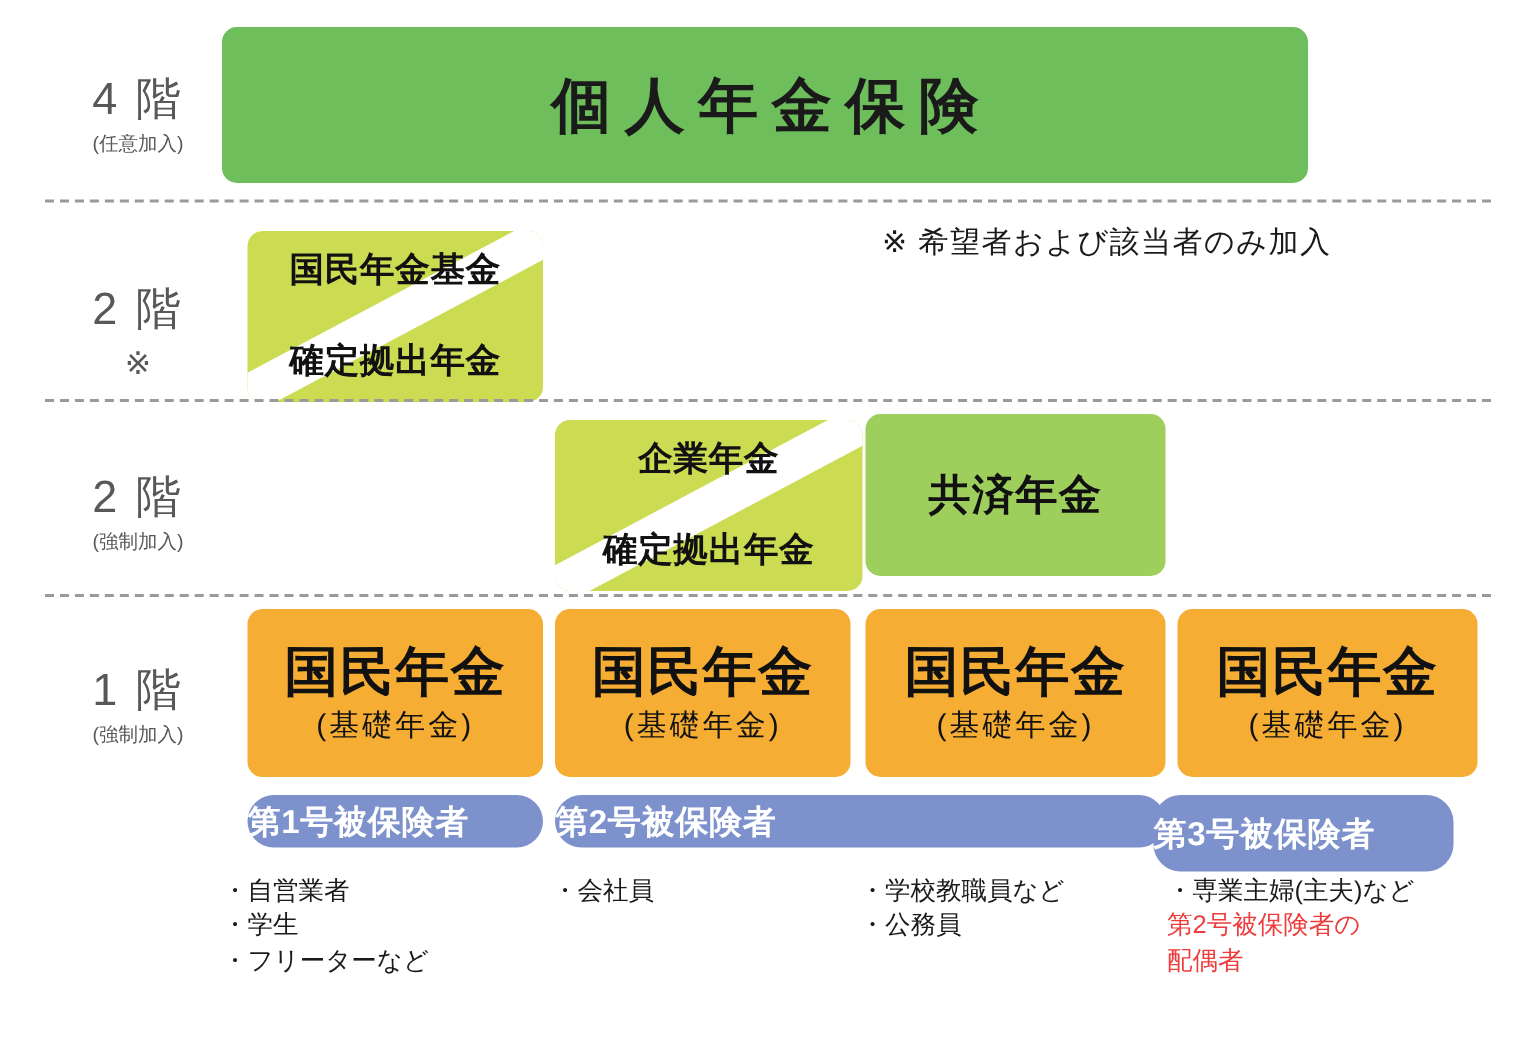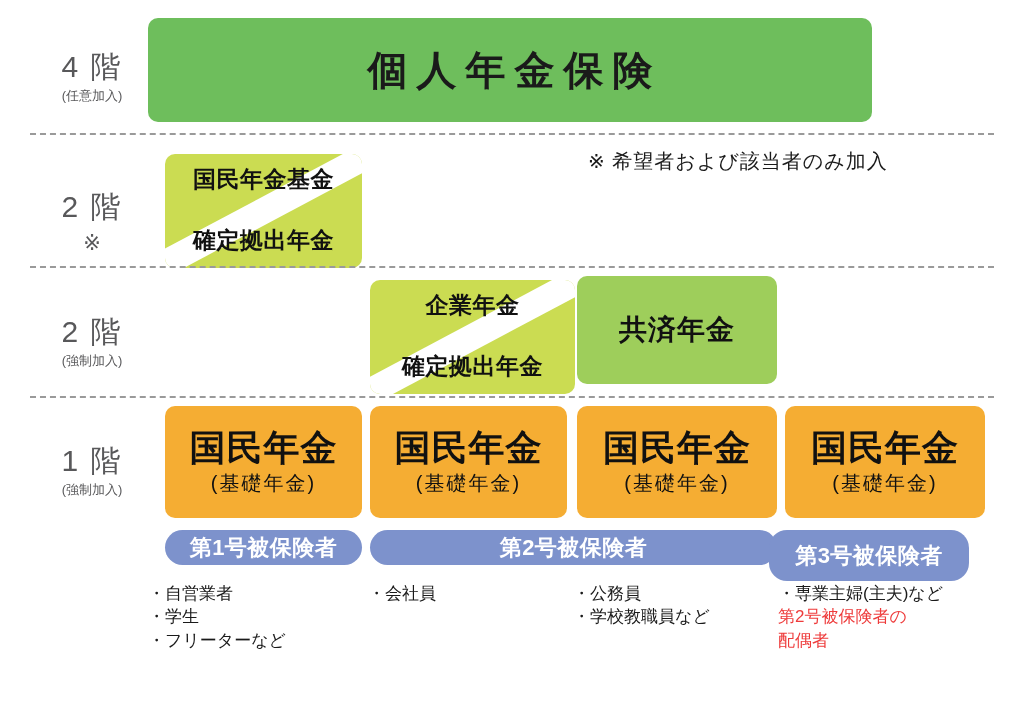--- a/index.html
+++ b/index.html
@@ -133,21 +133,21 @@
     letter-spacing: 2px;
     margin-top: 2px;
   }
 
   
   .pill {
     background: #7d92cc;
     border-radius: 18px;
     display: flex;
     align-items: center;
-    justify-content: center;
+    justify-content: flex-start;
     color: #ffffff;
     font-size: 22px;
     font-weight: bold;
     letter-spacing: 0.5px;
     box-sizing: border-box;
   }
 
   
   .blist {
     font-size: 17px;
@@ -251,22 +251,22 @@
     <div class="li">・自営業者</div>
     <div class="li">・学生</div>
     <div class="li">・フリーターなど</div>
   </div>
 
   <div class="abs blist" style="left:368px; top:582px; width:200px;">
     <div class="li">・会社員</div>
   </div>
 
   <div class="abs blist" style="left:573px; top:582px; width:205px;">
+    <div class="li">・学校教職員など</div>
     <div class="li">・公務員</div>
-    <div class="li">・学校教職員など</div>
   </div>
 
   <div class="abs blist" style="left:778px; top:582px; width:246px;">
     <div class="li">・専業主婦(主夫)など</div>
     <div class="li-red">第2号被保険者の</div>
     <div class="li-red">配偶者</div>
   </div>
 
 </div>
 

